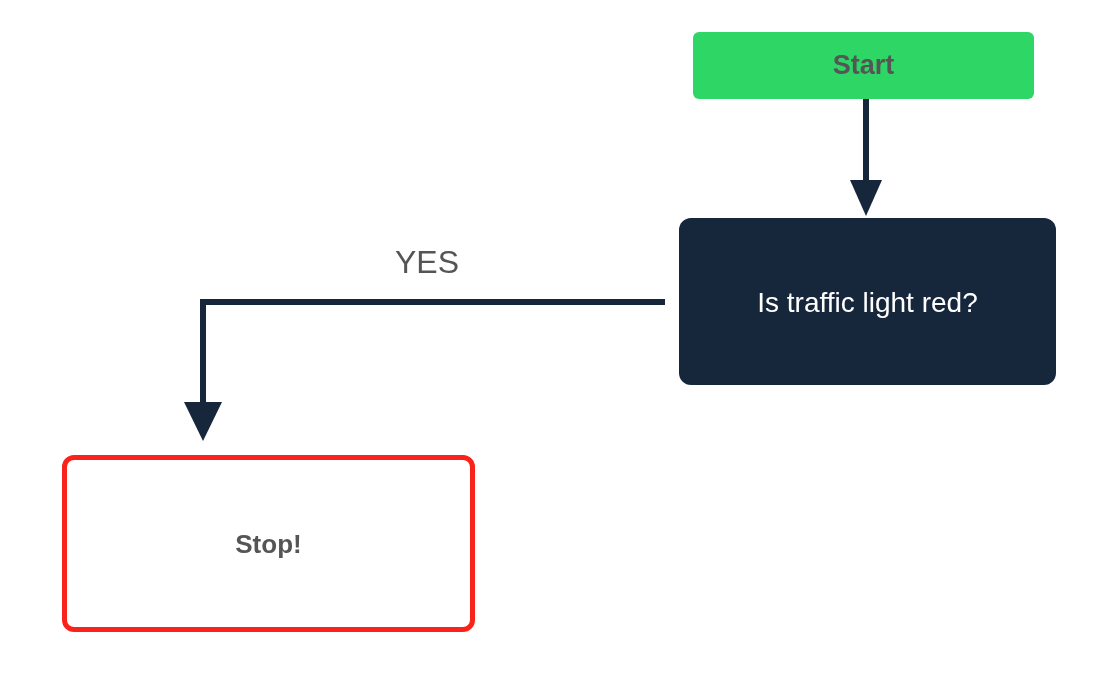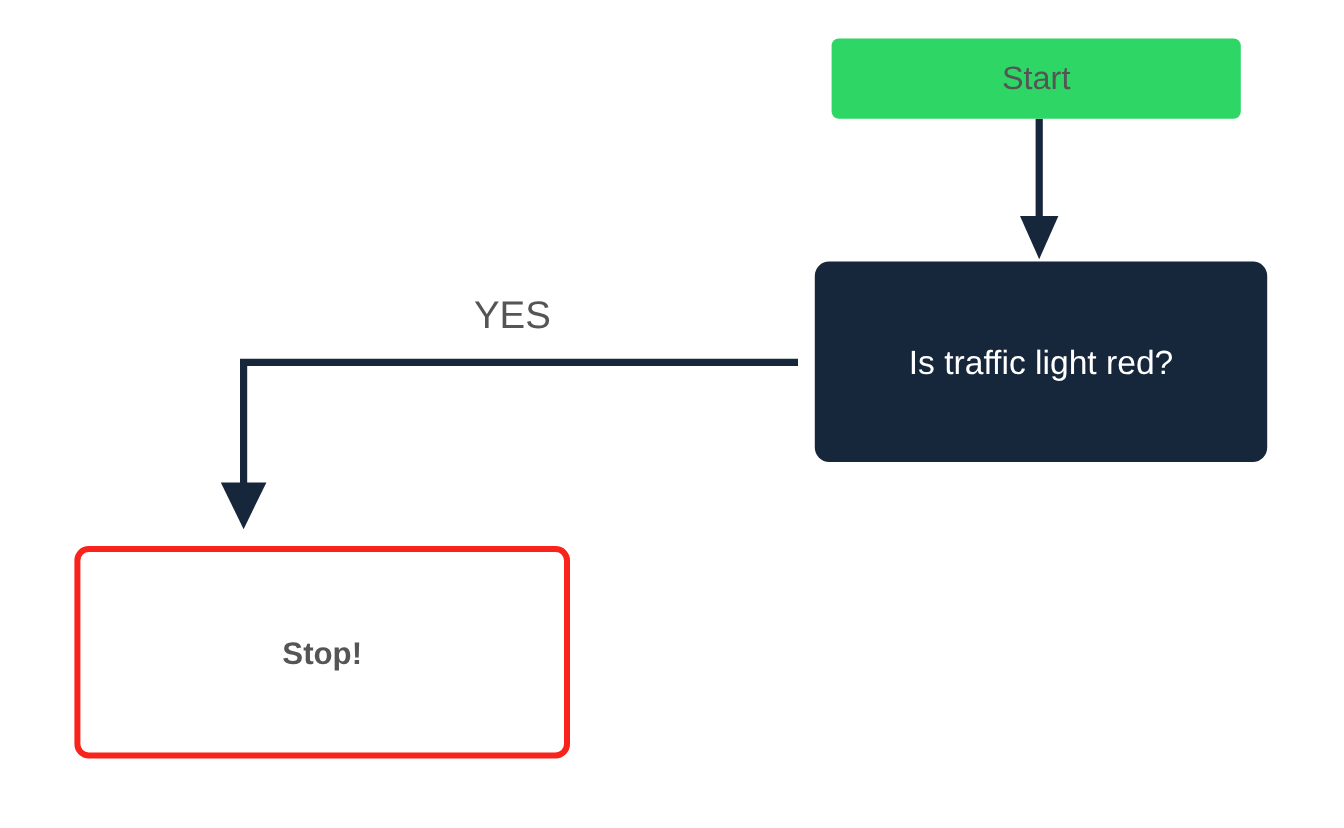--- a/index.html
+++ b/index.html
@@ -43,21 +43,21 @@
     left: 693px;
     top: 32px;
     width: 341px;
     height: 67px;
     background: #2ed665;
     border-radius: 6px;
   }
   #node-start .node-label {
     color: #555555;
     font-size: 27px;
-    font-weight: 400;
+    font-weight: 700;
   }
 
   
   #node-decision {
     left: 679px;
     top: 218px;
     width: 377px;
     height: 167px;
     background: #16263b;
     border-radius: 12px;

